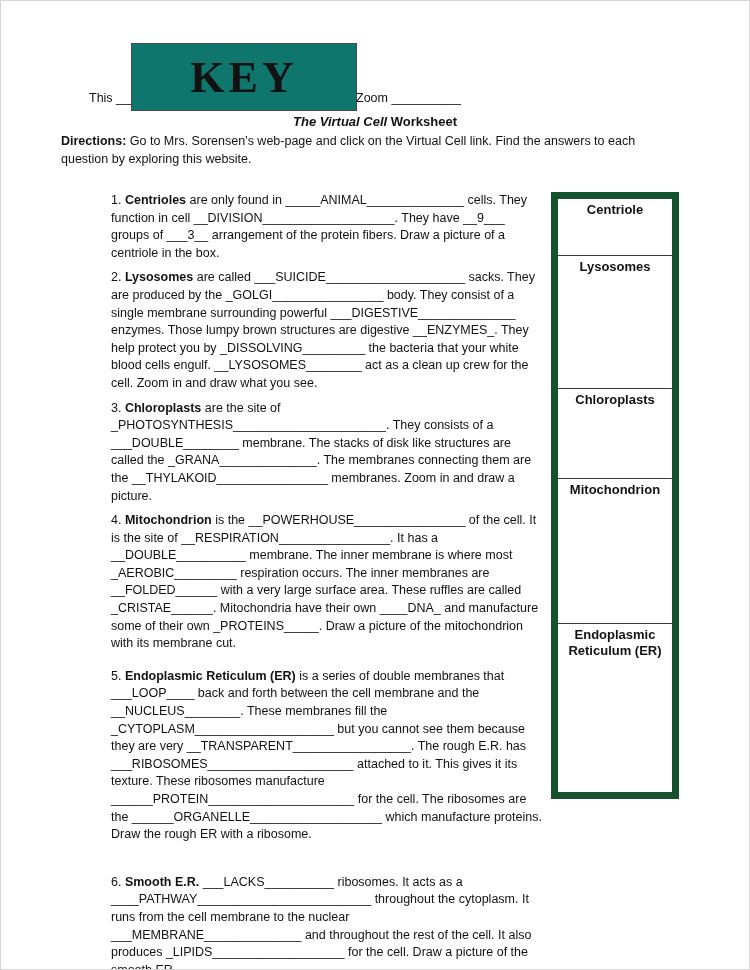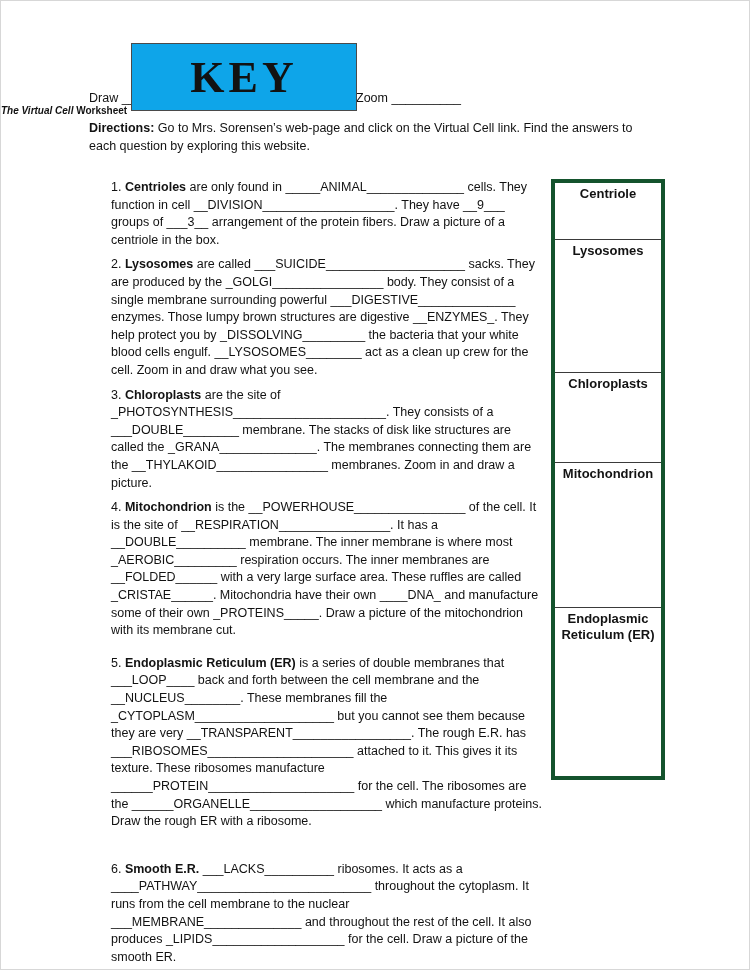--- a/index.html
+++ b/index.html
@@ -10,21 +10,21 @@
     border:1px solid #d7d7d7;
     box-sizing:border-box;
     font-family:"Liberation Sans", sans-serif;
     color:#121212;
     overflow:hidden;
   }
   .key-box{
     position:absolute;
     left:130px;top:42px;
     width:224px;height:66px;
-    background:#0ea5e9;
+    background:#0f766e;
     border:1px solid #4a4a4a;
     display:flex;align-items:center;justify-content:center;
     z-index:5;
   }
   .key-text{
     font-family:"Liberation Serif", serif;
     font-weight:bold;
     font-size:44px;
     letter-spacing:4px;
   }
@@ -35,26 +35,28 @@
     white-space:nowrap;
   }
   .name-part{
     display:inline-block;
     width:267px;
     overflow:hidden;
     white-space:nowrap;
     vertical-align:bottom;
   }
   .title-row{
-    font-size:10px;
+    text-align:center;
+    font-size:13px;
     font-weight:bold;
+    margin-top:9px;
   }
   .title-italic{font-style:italic;}
   .directions{
-    margin:4px 88px 0 88px;
+    margin:4px 88px 0 60px;
     font-size:12.5px;
     line-height:17.5px;
   }
   .bold{font-weight:bold;}
   .content{
     display:flex;
     align-items:flex-start;
     margin-left:110px;
     margin-top:24px;
   }
@@ -62,23 +64,23 @@
     width:432px;
     font-size:12.5px;
     line-height:17.6px;
   }
   .question{margin:0 0 7px 0;}
   .question .lead{font-weight:bold;}
   .q4{}
   .q5{margin-top:15px;}
   .q6{margin-top:30px;}
   .boxes{
-    width:114px;
+    width:128px;
     margin-left:8px;
-    border:4px solid #14532d;
+    border:7px solid #14532d;
     box-sizing:border-box;
   }
   .box-row{
     border-bottom:1px solid #3a3a3a;
     box-sizing:border-box;
     text-align:center;
     font-weight:bold;
     font-size:13px;
     padding-top:3px;
     line-height:16px;
@@ -94,21 +96,21 @@
 </head>
 <body>
 
 <div class="page">
 
   <div class="key-box">
     <span class="key-text">KEY</span>
   </div>
 
   <div class="name-row">
-    <span class="name-part"><span>Draw </span><span>_____________________________</span></span><span class="hour-part"><span>Zoom </span><span>__________</span></span>
+    <span class="name-part"><span>This </span><span>_____________________________</span></span><span class="hour-part"><span>Zoom </span><span>__________</span></span>
   </div>
 
   <div class="title-row">
     <span class="title-italic">The Virtual Cell</span><span> Worksheet</span>
   </div>
 
   <div class="directions">
     <span class="bold">Directions:</span><span>  Go to Mrs. Sorensen’s web-page and click on the Virtual Cell link.  Find the answers to each question by exploring this website.</span>
   </div>
 

